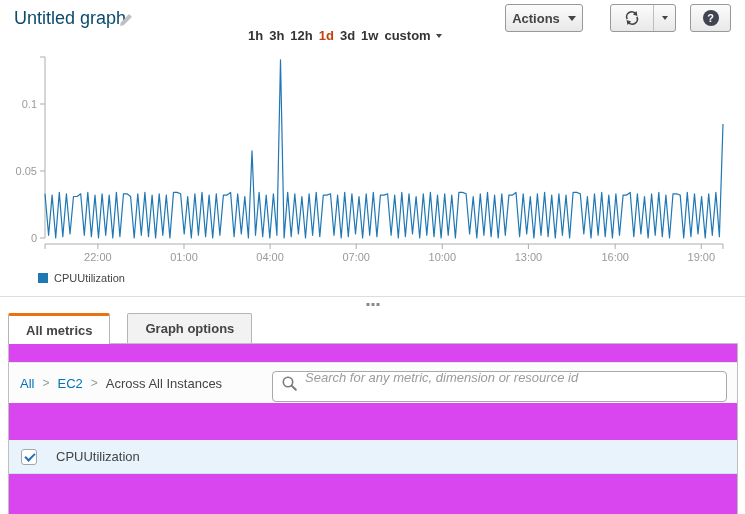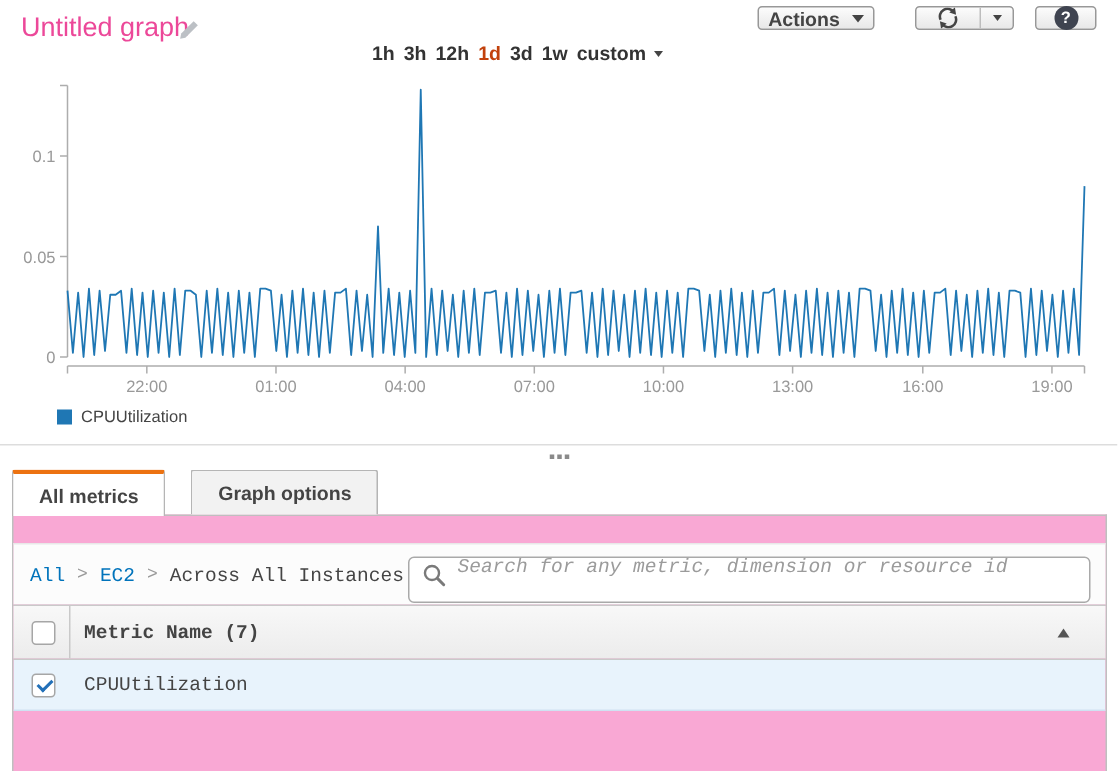--- a/index.html
+++ b/index.html
@@ -1,31 +1,31 @@
 <!DOCTYPE html>
 <html><head>
 <meta charset="utf-8">
 <style>
   * { margin:0; padding:0; box-sizing:border-box; }
   html,body { width:745px; height:514px; background:#fff; overflow:hidden;
               font-family:"Liberation Sans", sans-serif; }
   .page { position:relative; width:745px; height:514px; background:#fff; }
 
   
-  .page-title { position:absolute; left:14px; top:8px; font-size:18px; color:#ec4899; }
+  .page-title { position:absolute; left:14px; top:8px; font-size:18px; color:#0c4a6e; }
   .edit-icon { position:absolute; left:118px; top:12px; width:16px; height:16px; cursor:pointer; }
   .ranges { position:absolute; left:248px; top:28px; display:flex; align-items:center; gap:6px;
             font-size:13px; font-weight:bold; color:#333; }
   .range { cursor:pointer; display:flex; align-items:center; gap:5px; }
   .range.selected { color:#c2410c; }
   .caret { width:0; height:0; border-left:4px solid transparent; border-right:4px solid transparent;
            border-top:5px solid #444; display:inline-block; }
   .caret.sm { border-left-width:3.5px; border-right-width:3.5px; border-top-width:4.5px; }
 
-  .btn { position:absolute; top:4px; height:16px; background:linear-gradient(#fcfcfc,#e8e8e8);
+  .btn { position:absolute; top:4px; height:28px; background:linear-gradient(#fcfcfc,#e8e8e8);
          border:1px solid #989898; border-radius:3px; font-size:13px; font-weight:bold; color:#444;
          display:flex; align-items:center; justify-content:center; cursor:pointer; }
   .actions-btn { left:505px; width:78px; gap:8px; }
   .refresh-group { left:610px; width:66px; padding:0; overflow:hidden; }
   .refresh-main { width:43px; height:100%; display:flex; align-items:center; justify-content:center;
                   border-right:1px solid #bdbdbd; cursor:pointer; }
   .refresh-caret { flex:1; height:100%; display:flex; align-items:center; justify-content:center; cursor:pointer; }
   .help-btn { left:690px; width:41px; }
   .help-circle { width:16px; height:16px; border-radius:50%; background:#3f4450; color:#fff;
                  font-size:11px; font-weight:bold; display:flex; align-items:center; justify-content:center; }
@@ -43,22 +43,22 @@
   .drag-dots i { width:3px; height:3px; background:#8a8a8a; display:block; }
 
   
   .tabs { position:absolute; top:313px; left:8px; height:31px; display:flex; gap:17px; z-index:3;
           align-items:flex-start; }
   .tab { height:30px; padding:0 17px; background:#f2f2f2; border:1px solid #b5b5b5; border-bottom:none;
          border-radius:2px 2px 0 0; display:flex; align-items:center; font-size:13px; font-weight:bold;
          color:#444; cursor:pointer; white-space:nowrap; }
   .tab.active { height:31px; background:#fff; border-top:3px solid #ec7211; }
 
-  .panel { position:absolute; top:343px; left:8px; right:7px; bottom:0; background:#f9a8d4;
-           border:1px solid #bfbfbf; border-bottom:none; z-index:1;font-family:Liberation Mono, monospace; }
+  .panel { position:absolute; top:343px; left:8px; right:7px; bottom:0; background:#d946ef;
+           border:1px solid #bfbfbf; border-bottom:none; z-index:1; }
 
   
   .toolbar { position:absolute; top:18px; left:0; right:0; height:41px; background:#fcfcfc;
              border-top:1px solid #e8e8e8; display:flex; align-items:center; }
   .breadcrumb { display:flex; align-items:center; gap:8px; margin-left:11px; font-size:13px; white-space:nowrap; }
   .bc-link { color:#0073bb; cursor:pointer; }
   .bc-sep { color:#999; font-size:12px; }
   .bc-current { color:#444; }
   .search-wrap { position:absolute; left:263px; right:10px; top:5px; height:31px; }
   .search-wrap input { width:100%; height:100%; border:1px solid #a9a9a9; border-radius:4px;
@@ -189,27 +189,20 @@
         </div>
       <div class="search-wrap">
         <input type="text" placeholder="Search for any metric, dimension or resource id" style="">
         <svg class="search-icon" viewBox="0 0 17 17">
           <circle cx="7" cy="7" r="4.7" fill="none" stroke="#7a7a7a" stroke-width="1.6"></circle>
           <line x1="10.6" y1="10.6" x2="14.8" y2="14.8" stroke="#7a7a7a" stroke-width="2" stroke-linecap="round"></line>
         </svg>
       </div>
     </div>
 
-    <div class="thead">
-      <span class="cb-cell">
-        <span class="checkbox"></span>
-      </span>
-      <span class="th-label">Metric Name (7)</span>
-      <i class="sort-asc"></i>
-    </div>
 
     <div class="rows">
         <div class="row selected">
           <span class="cb-cell">
             <span class="checkbox checked"></span>
           </span>
           <span class="cell-label">CPUUtilization</span>
         </div>
       </div>
   </div>

